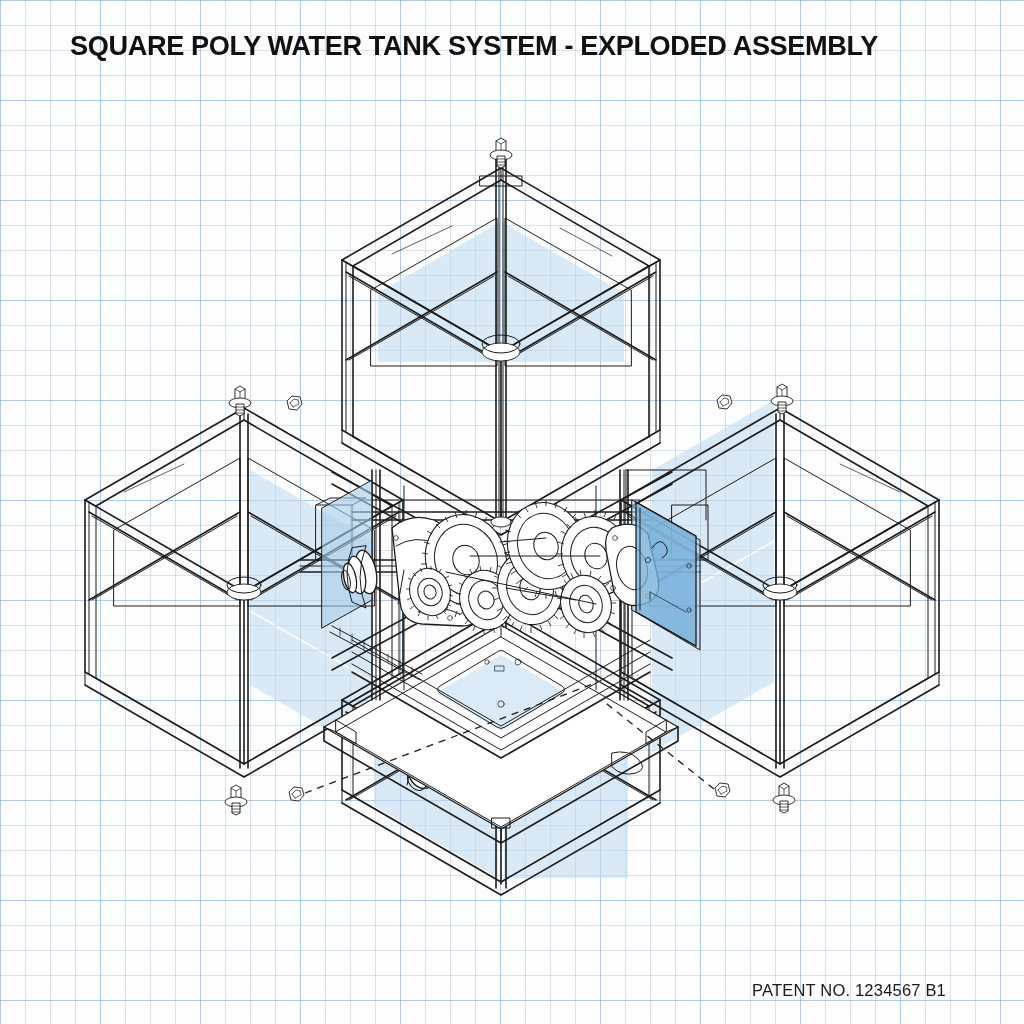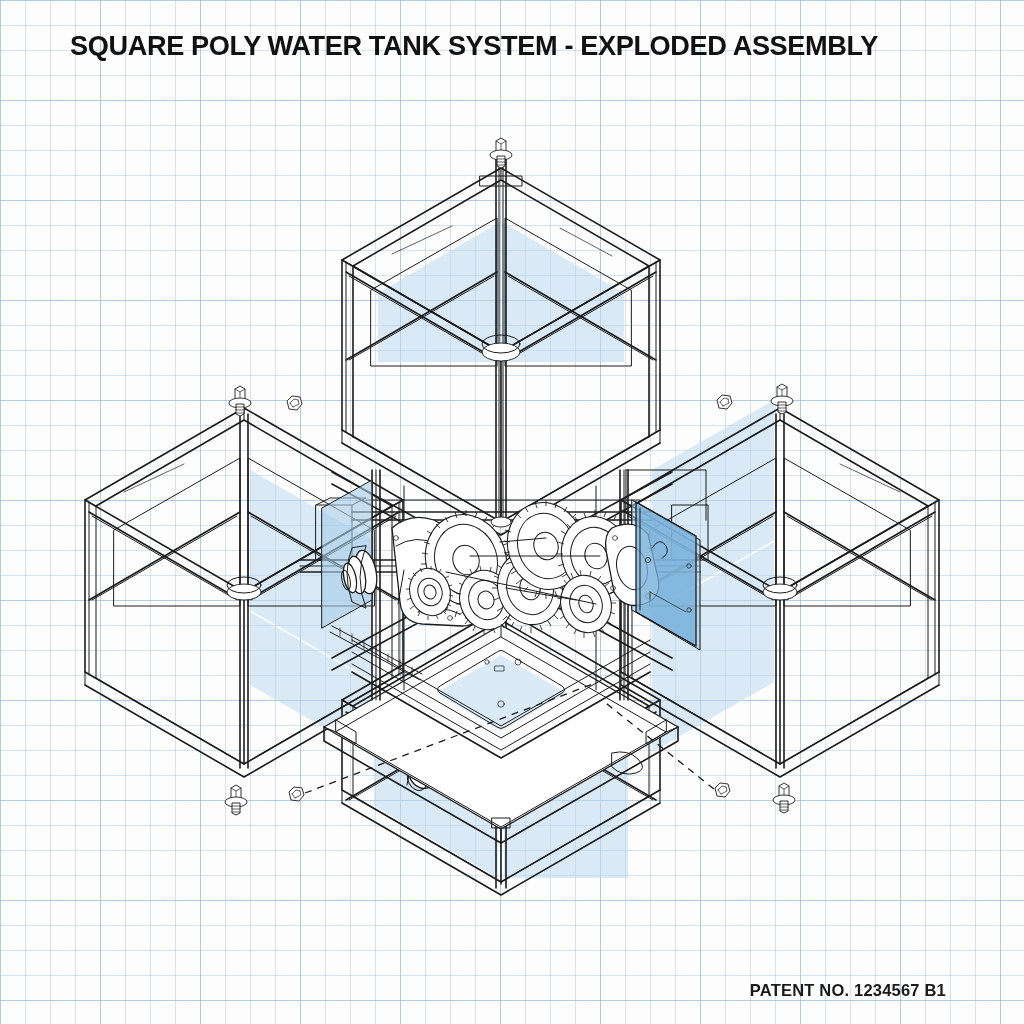--- a/index.html
+++ b/index.html
@@ -45,21 +45,21 @@
     letter-spacing: -0.4px;
     color: #111111;
     white-space: nowrap;
     transform: scaleX(0.97);
     transform-origin: left center;
   }
   #patent-block {
     position: absolute;
     right: 78px; bottom: 24px;
     font-size: 16.5px;
-    font-weight: bold;
+    font-weight: normal;
     letter-spacing: 0.2px;
     color: #1a1a1a;
     white-space: nowrap;
     margin-top: 45px;
   }
 </style>
 </head>
 <body>
 
 <div id="sheet">

